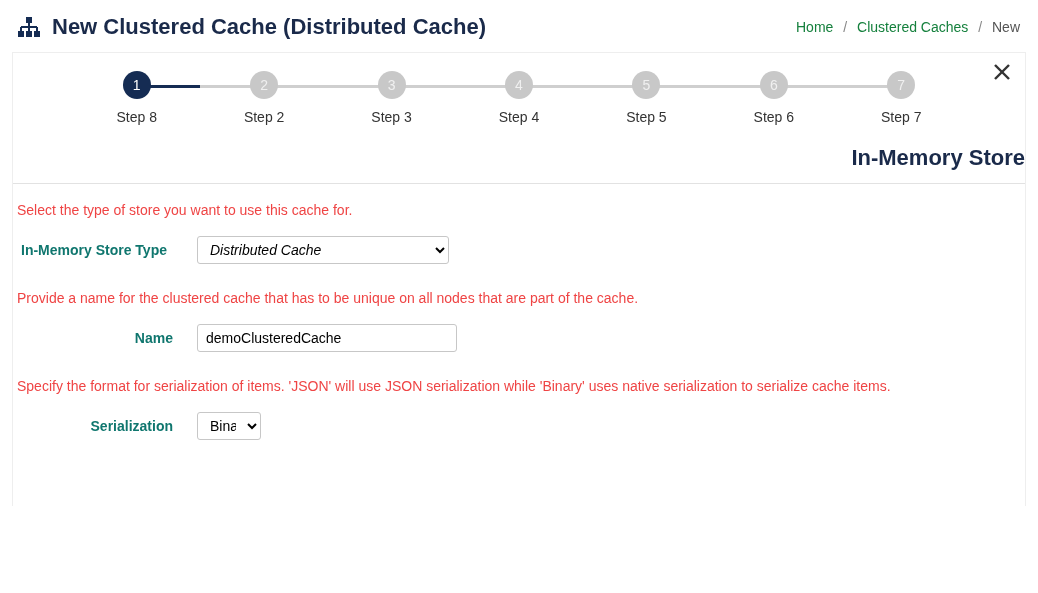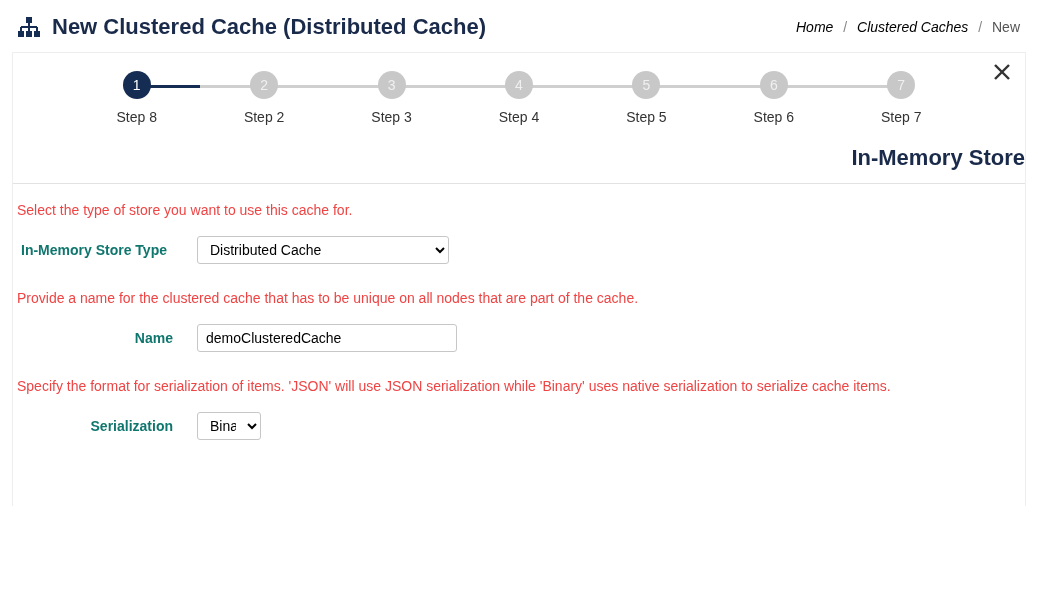--- a/index.html
+++ b/index.html
@@ -33,21 +33,21 @@
   }
   .page-title {
     font-size: 22px;
     font-weight: 600;
     color: #1a2a4a;
   }
   .breadcrumb {
     font-size: 14px;
     color: #555;
   }
-  .breadcrumb a { color: #000000; text-decoration: none; font-style: italic; }
+  .breadcrumb a { color: #15803d; text-decoration: none; }
   .breadcrumb .sep { margin: 0 6px; color: #888; }
   .wizard-body {
     border: 1px solid #eee;
     padding: 8px 0 0 0;
     position: relative;
     height: 540px;
   }
   .close-icon {
     position: absolute;
     right: 14px;
@@ -138,21 +138,21 @@
   .form-label.right { text-align: right; padding-right: 24px; }
   select, input[type="text"] {
     border: 1px solid #c7c7c7;
     border-radius: 3px;
     background: #fff;
     padding: 4px 8px;
     font-family: inherit;
     font-size: 14px;
     height: 28px;
   }
-  select.wide { width: 252px; }
+  select.wide { width: 252px; font-style: italic; }
   input.wide { width: 260px; }
   select.narrow { width: 64px; }
   .footer {
     position: absolute;
     bottom: 10px;
     right: 14px;
     display: flex;
     align-items: center;
     gap: 8px;
   }

